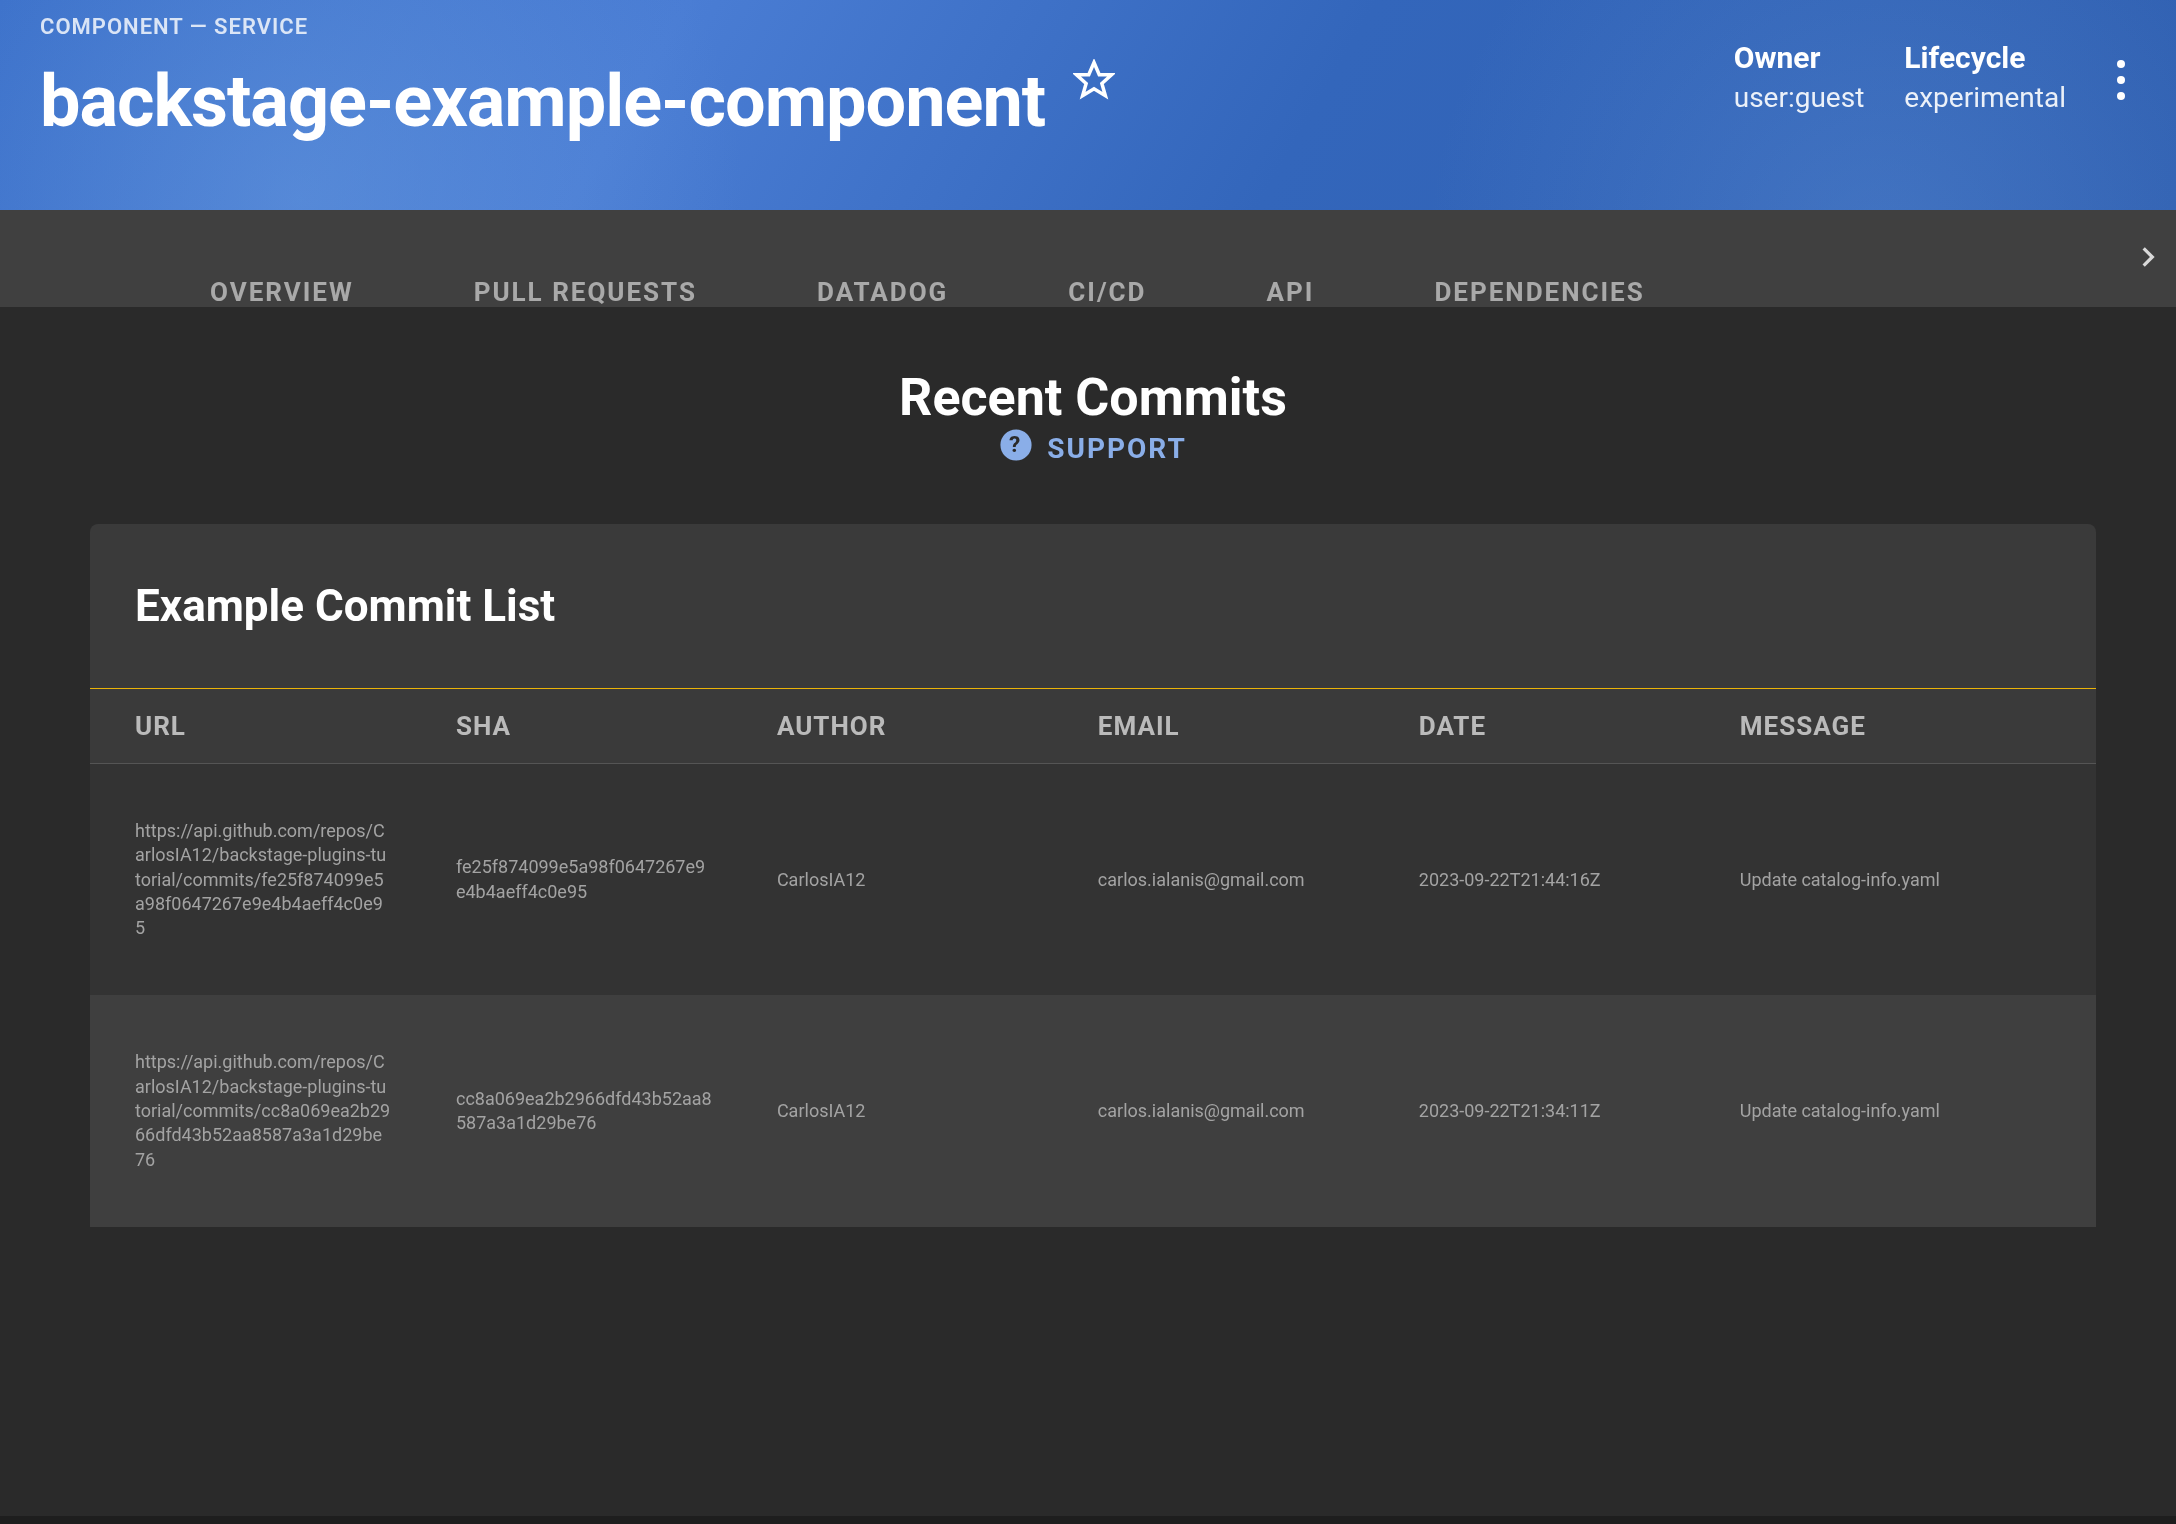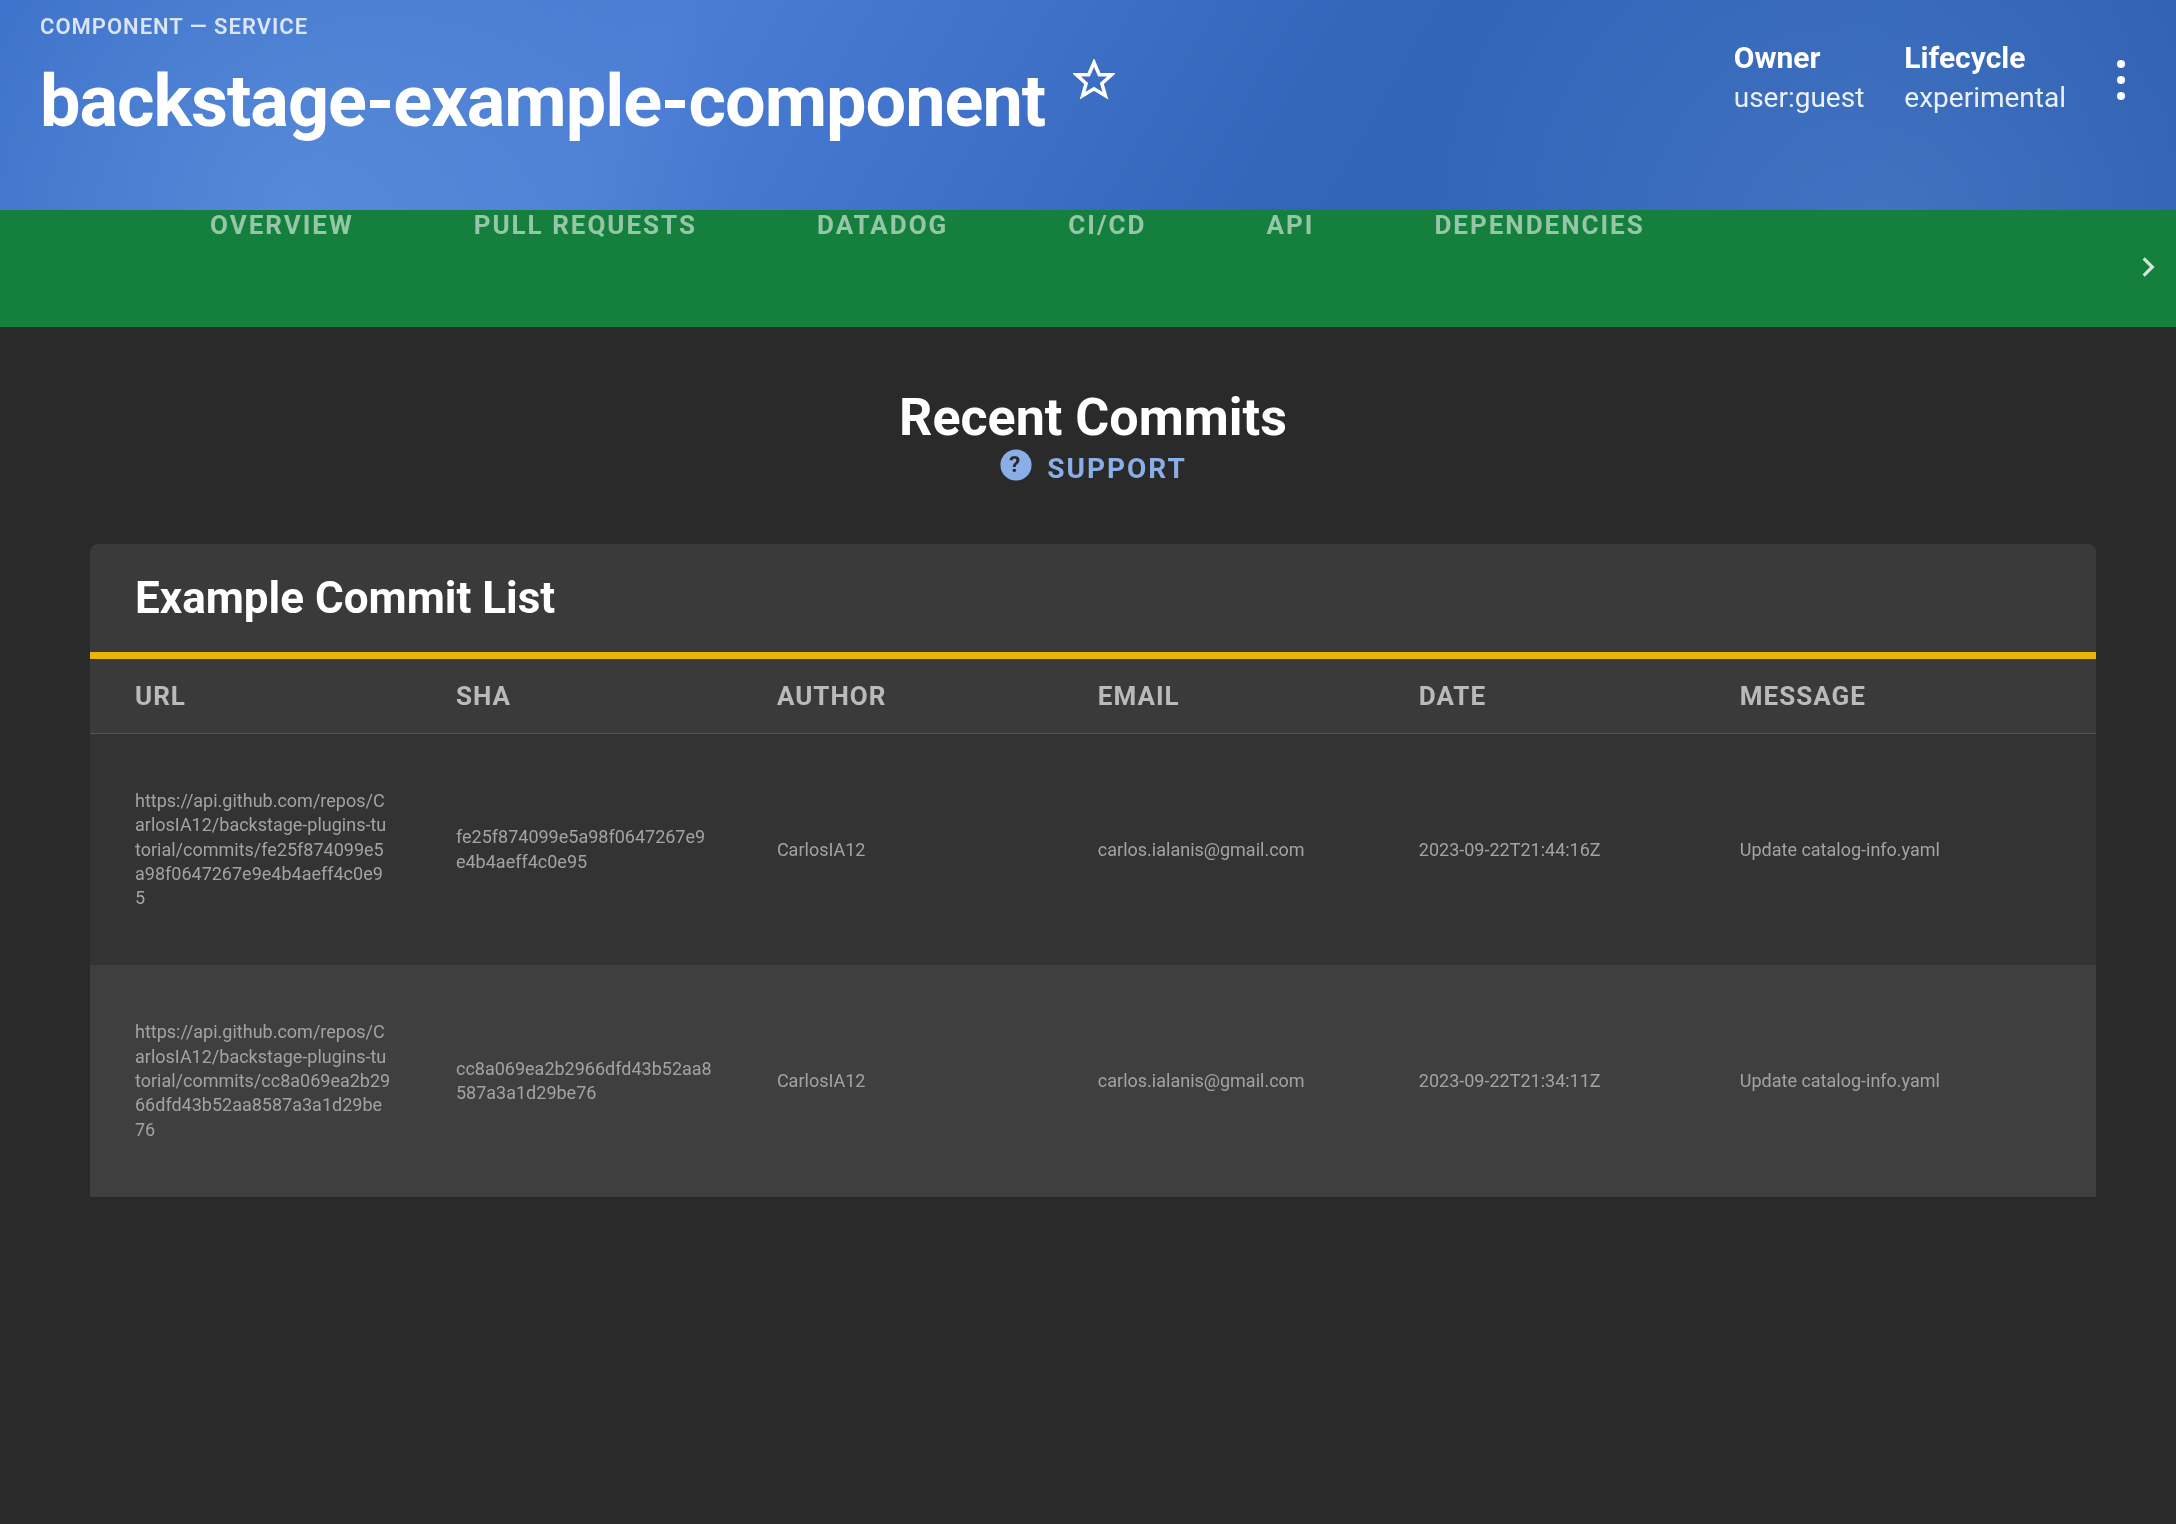--- a/index.html
+++ b/index.html
@@ -80,24 +80,24 @@
     z-index: 1;
   }
   .meta-block { color: #fff; }
   .meta-label { font-size: 30px; font-weight: 700; margin-bottom: 6px; }
   .meta-value { font-size: 28px; font-weight: 400; color: rgba(255,255,255,0.9); }
   .more-icon { cursor: pointer; padding: 10px; margin-top: 10px; }
   .more-icon svg { width: 10px; height: 40px; fill: #fff; }
 
   
   .tabs-bar {
-    background: #15803d;
-    height: 117px;
-    display: flex;
-    align-items: flex-start;
+    background: #404040;
+    height: 97px;
+    display: flex;
+    align-items: flex-end;
     padding: 0 150px 0 150px;
     position: relative;
   }
   .tab {
     display: flex;
     align-items: center;
     justify-content: center;
     padding: 0 60px;
     font-size: 26px;
     font-weight: 700;
@@ -163,22 +163,22 @@
   }
   .support-link svg { width: 34px; height: 34px; fill: #8aaee8; }
 
   
   .card {
     background: #3a3a3a;
     border-radius: 8px 8px 0 0;
     overflow: hidden;
   }
   .card-header {
-    padding: 28px 45px;
-    border-bottom: 7px solid #eab308;
+    padding: 56px 45px;
+    border-bottom: 1px solid #eab308;
   }
   .card-title {
     font-size: 44px;
     font-weight: 700;
     color: #fff;
   }
 
   
   table {
     width: 100%;

